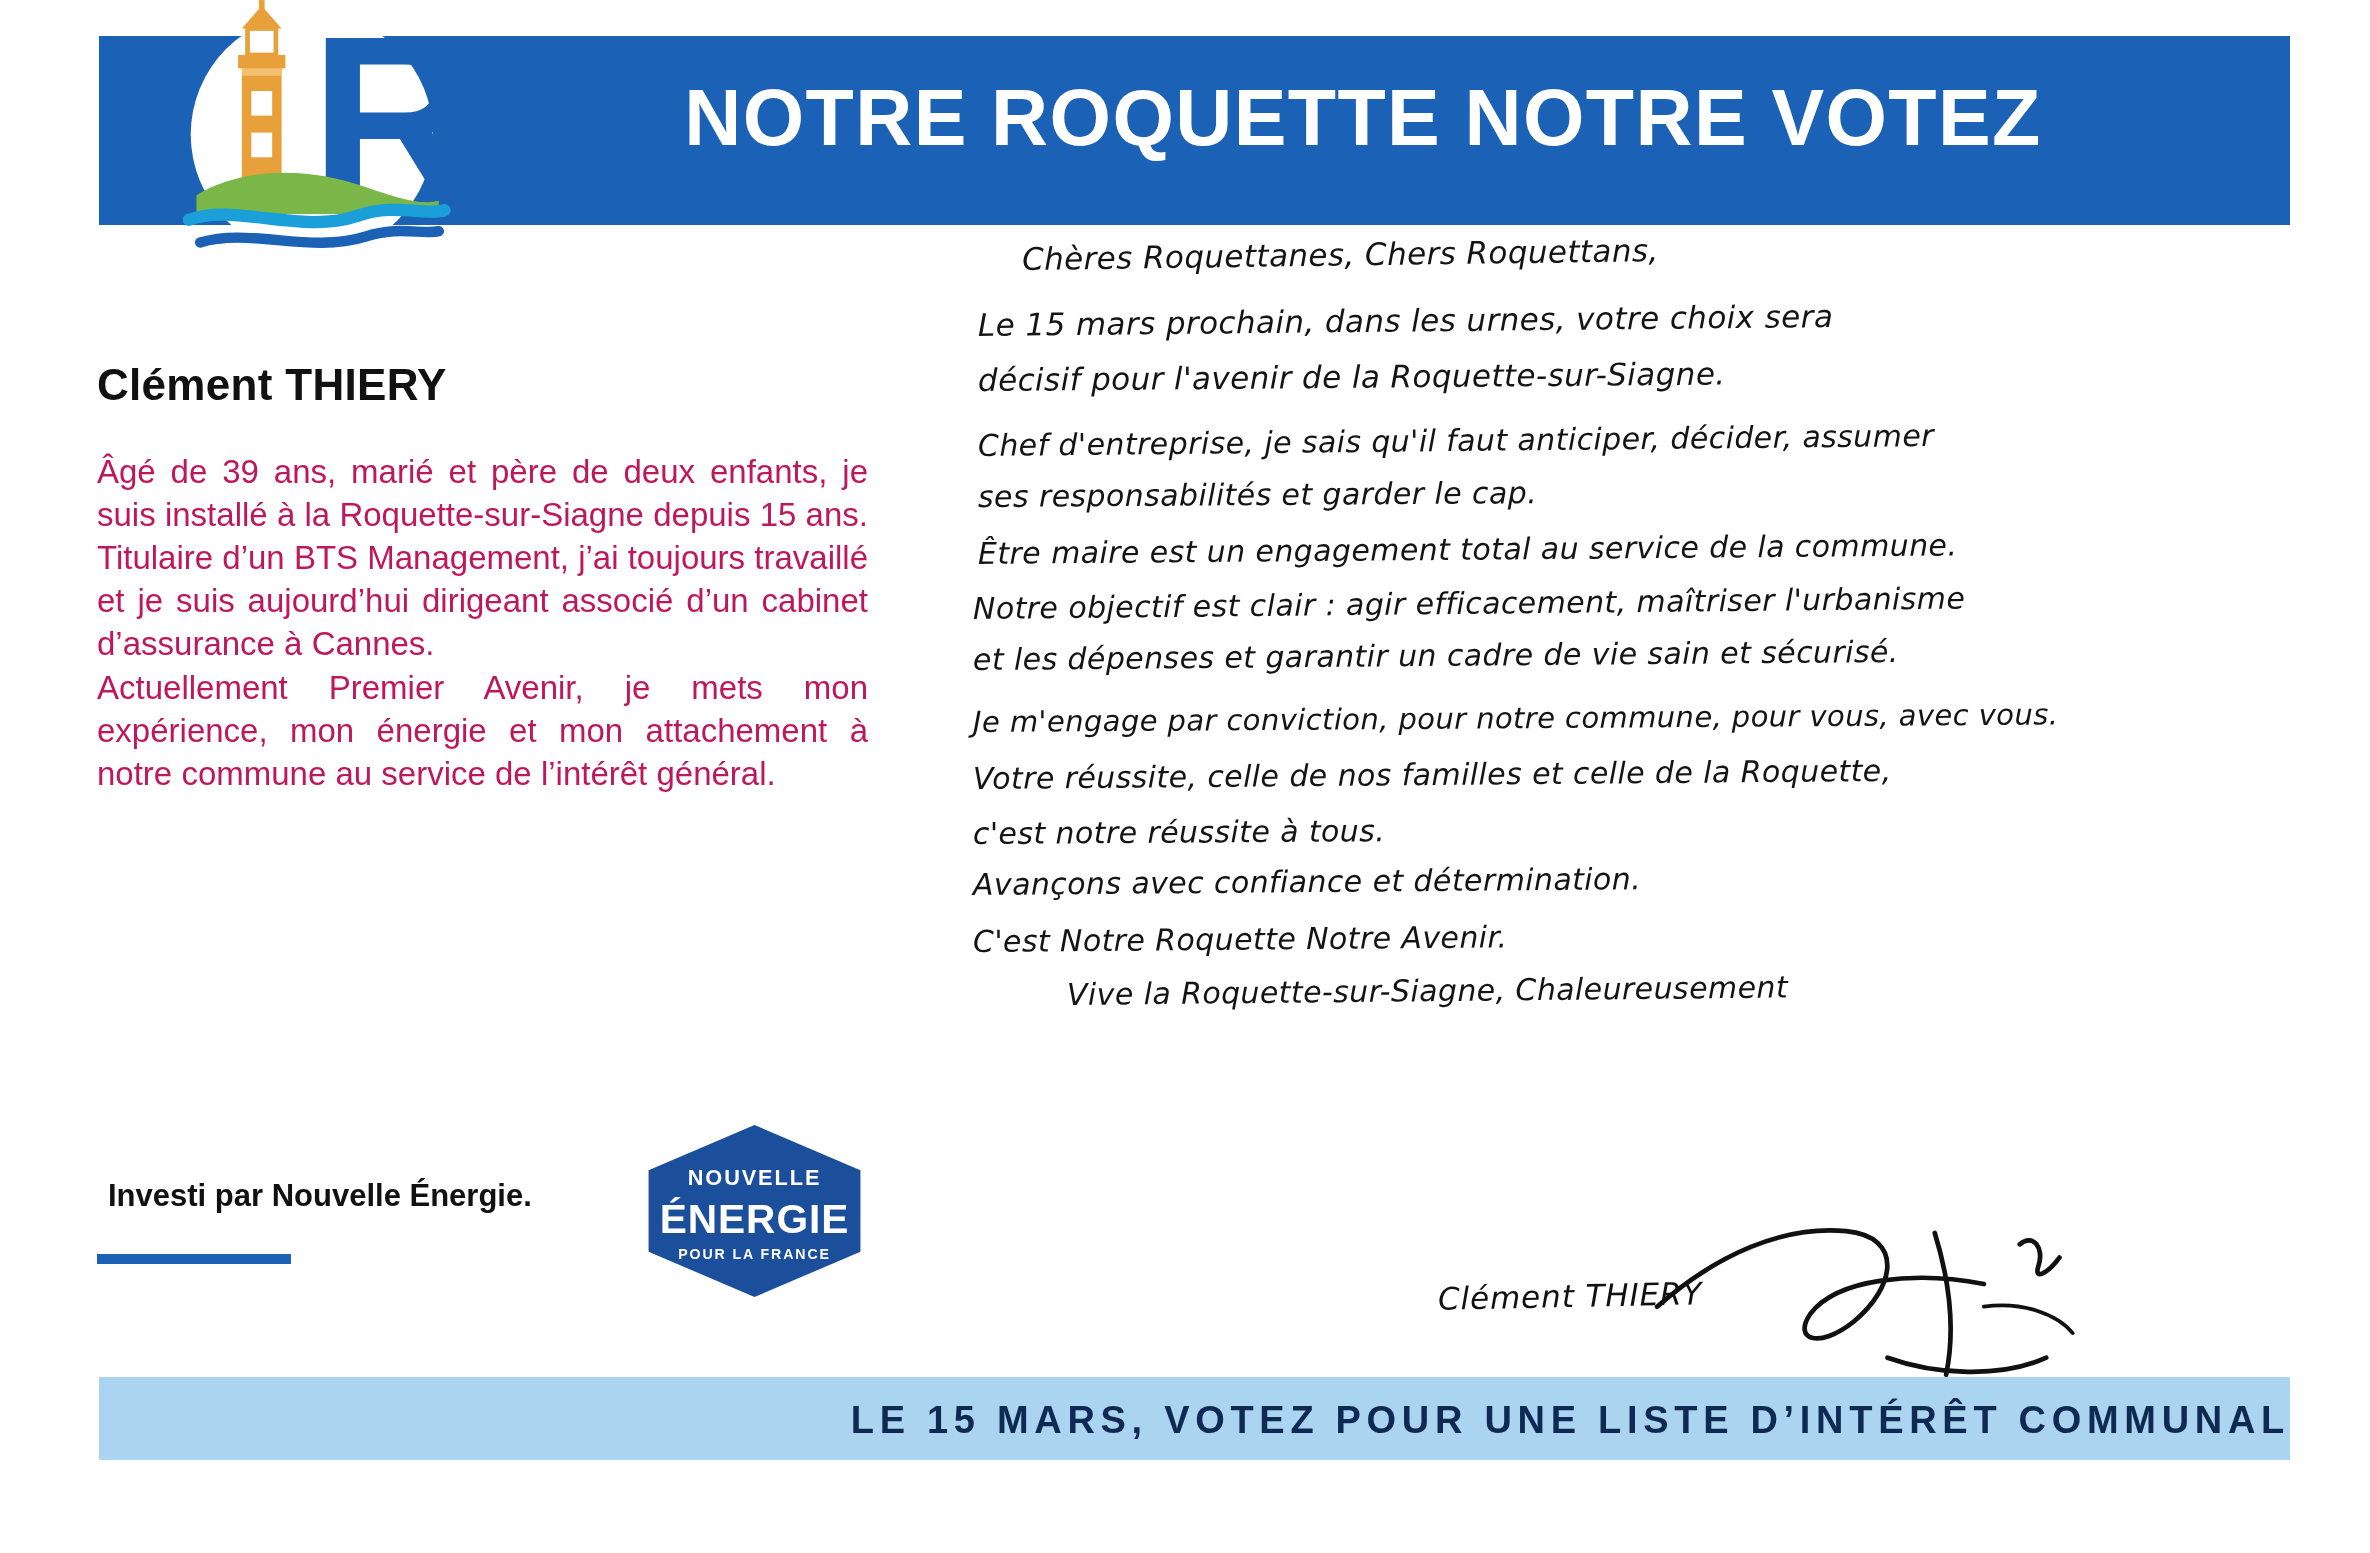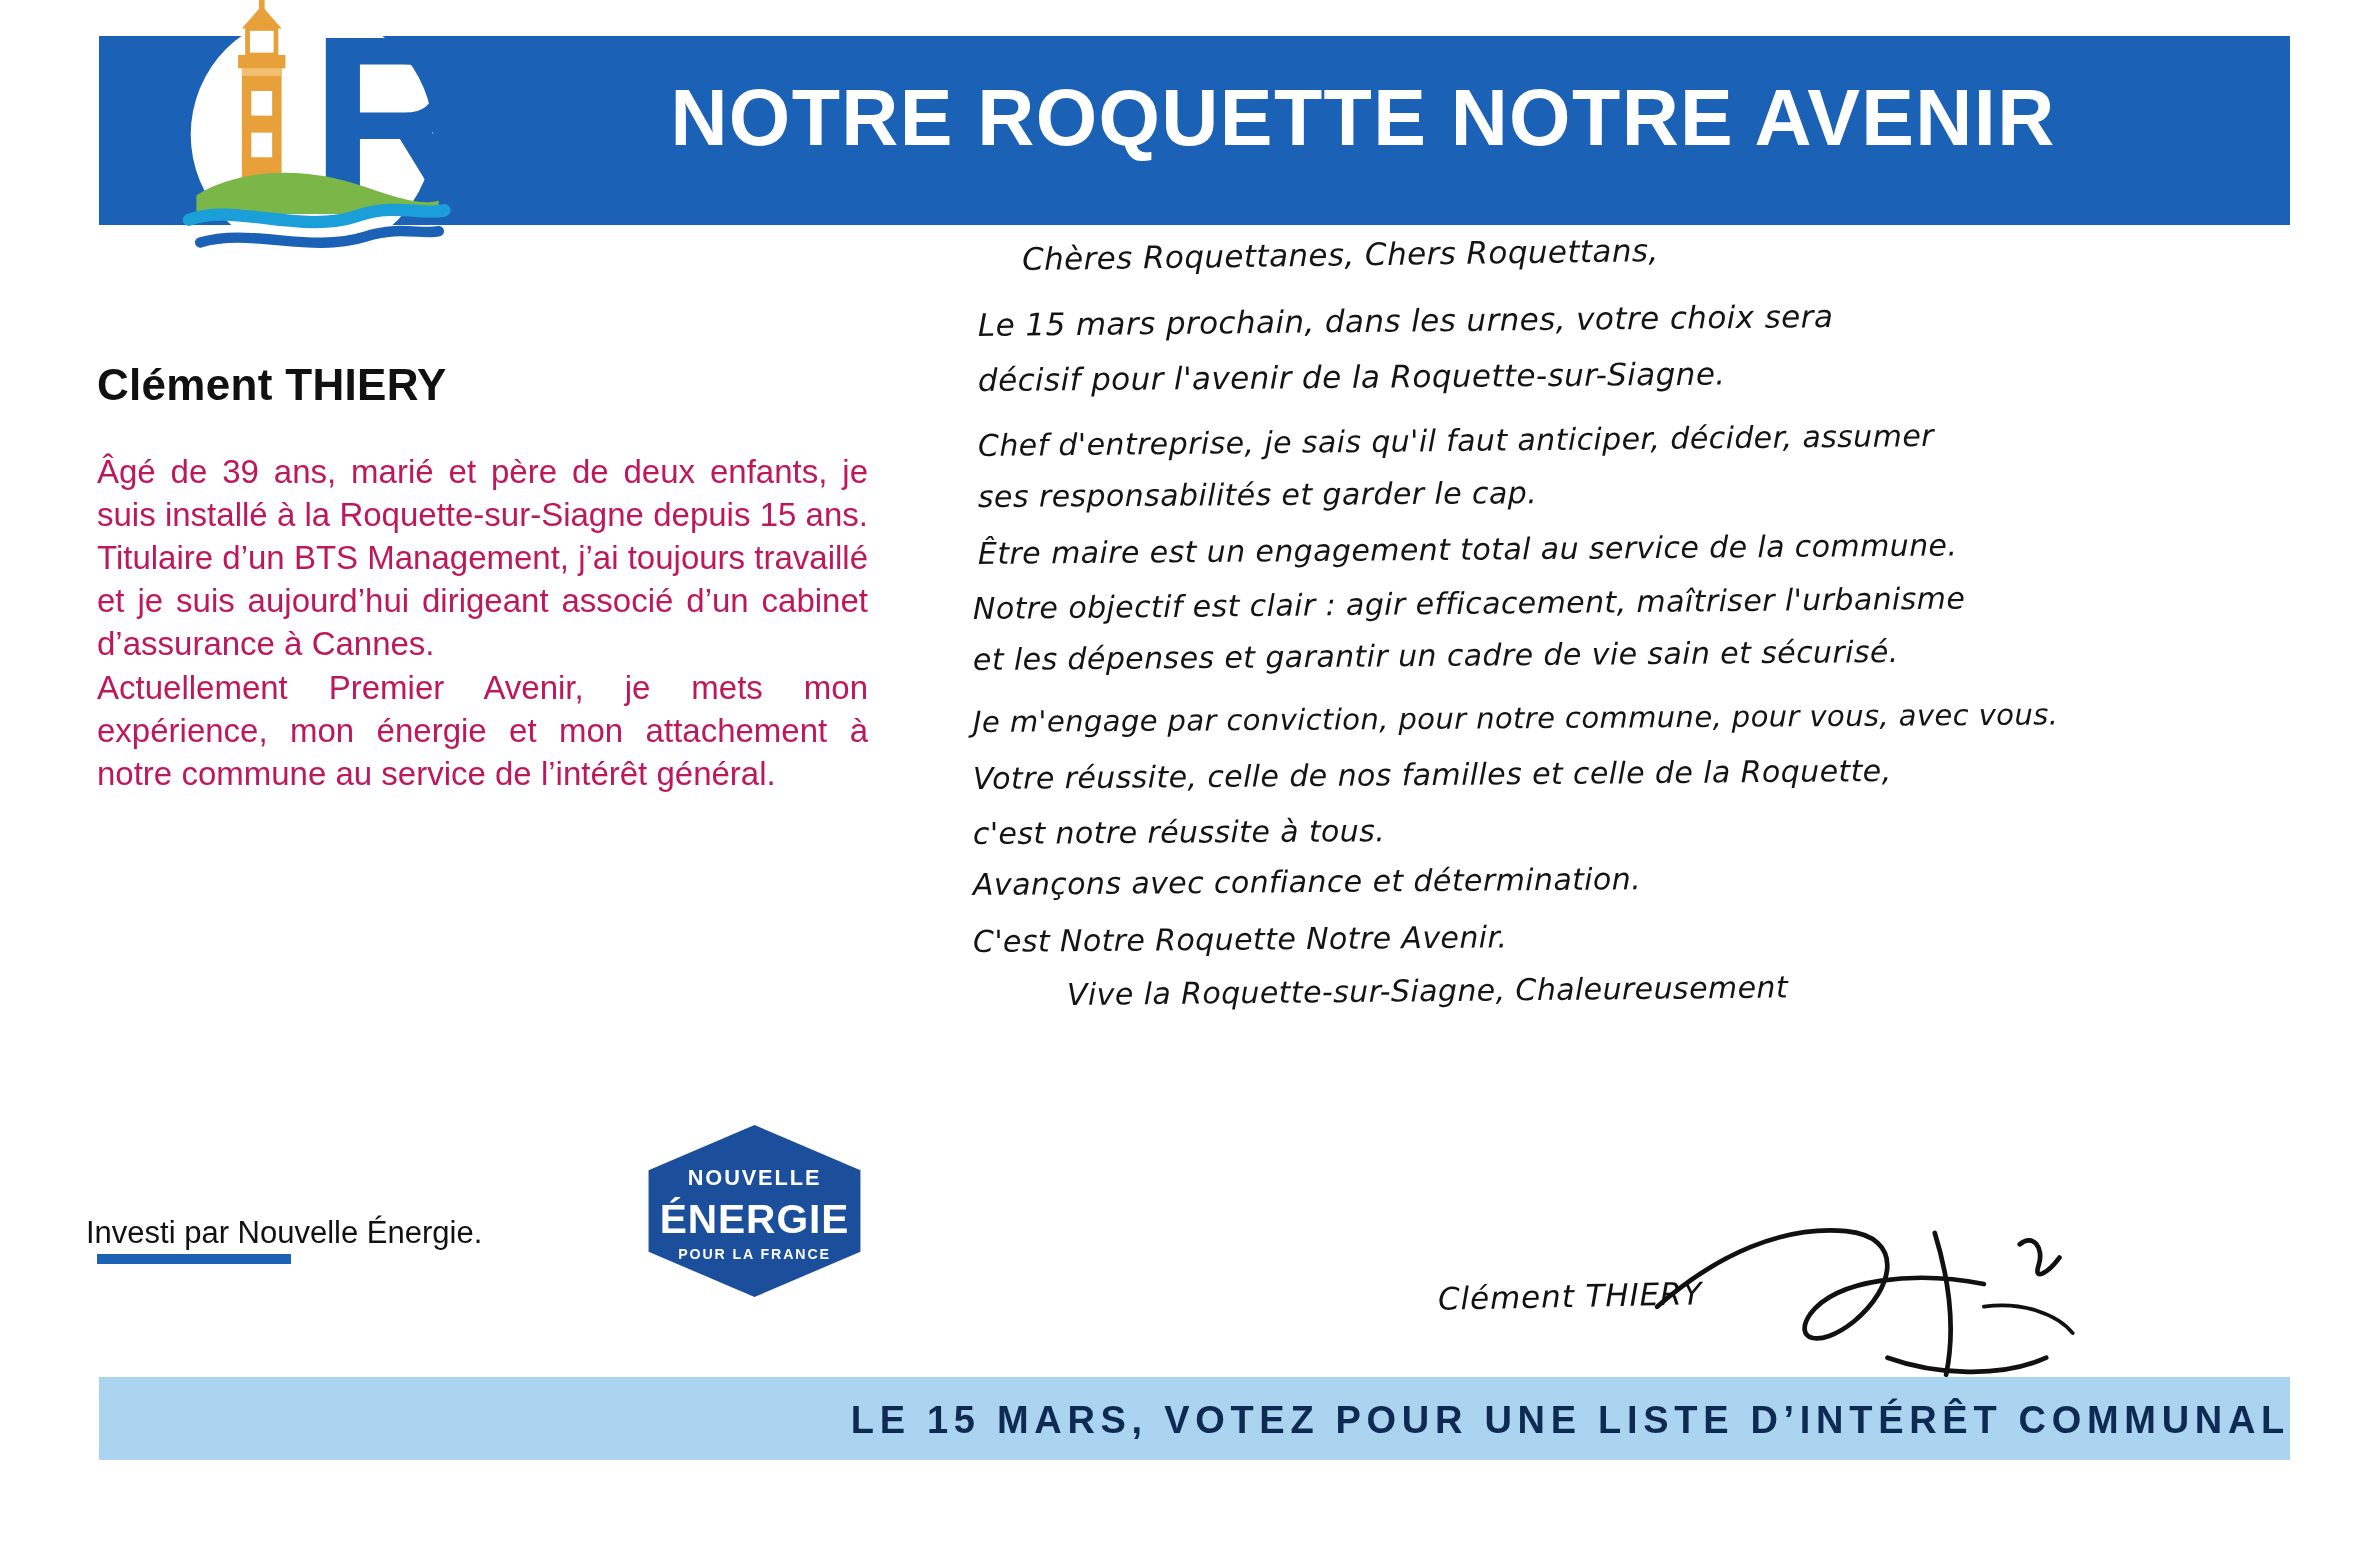--- a/index.html
+++ b/index.html
@@ -68,26 +68,25 @@
     line-height: 1.30;
     color: #be185d;
     text-align: justify;
     margin-top: 20px;
   }
   .bio p { margin: 0 0 0 0; }
   .bio p + p { margin-top: 1.9px; }
 
   .investi {
     position: absolute;
-    left: 86px;
+    left: 108px;
     top: 1178px;
     font-size: 31px;
-    font-weight: normal;
+    font-weight: bold;
     color: #111111;
-    margin-top: 37px;
   }
   .blue-rule {
     position: absolute;
     left: 97px;
     top: 1254px;
     width: 194px;
     height: 10.4px;
     background: #1b61b5;
   }
 
@@ -160,21 +159,21 @@
     letter-spacing: 5.7px;
     color: #0f2a52;
     font-family: "Liberation Sans", sans-serif;
   }
 </style>
 </head>
 <body>
 
 <div class="header-band"></div>
 
-<div class="header-title">NOTRE ROQUETTE NOTRE AVENIR</div>
+<div class="header-title">NOTRE ROQUETTE NOTRE VOTEZ</div>
 
 <div class="logo">
   <svg width="303" height="270" viewBox="0 0 320 285">
 
     <circle cx="152" cy="142" r="128" fill="#ffffff"></circle>
 
     <text x="150" y="212" font-family="Liberation Sans, sans-serif" font-size="250" font-weight="bold" fill="#1b61b5">R</text>
 
     <g>
       <rect x="78" y="70" width="42" height="140" fill="#e8a13a"></rect>

